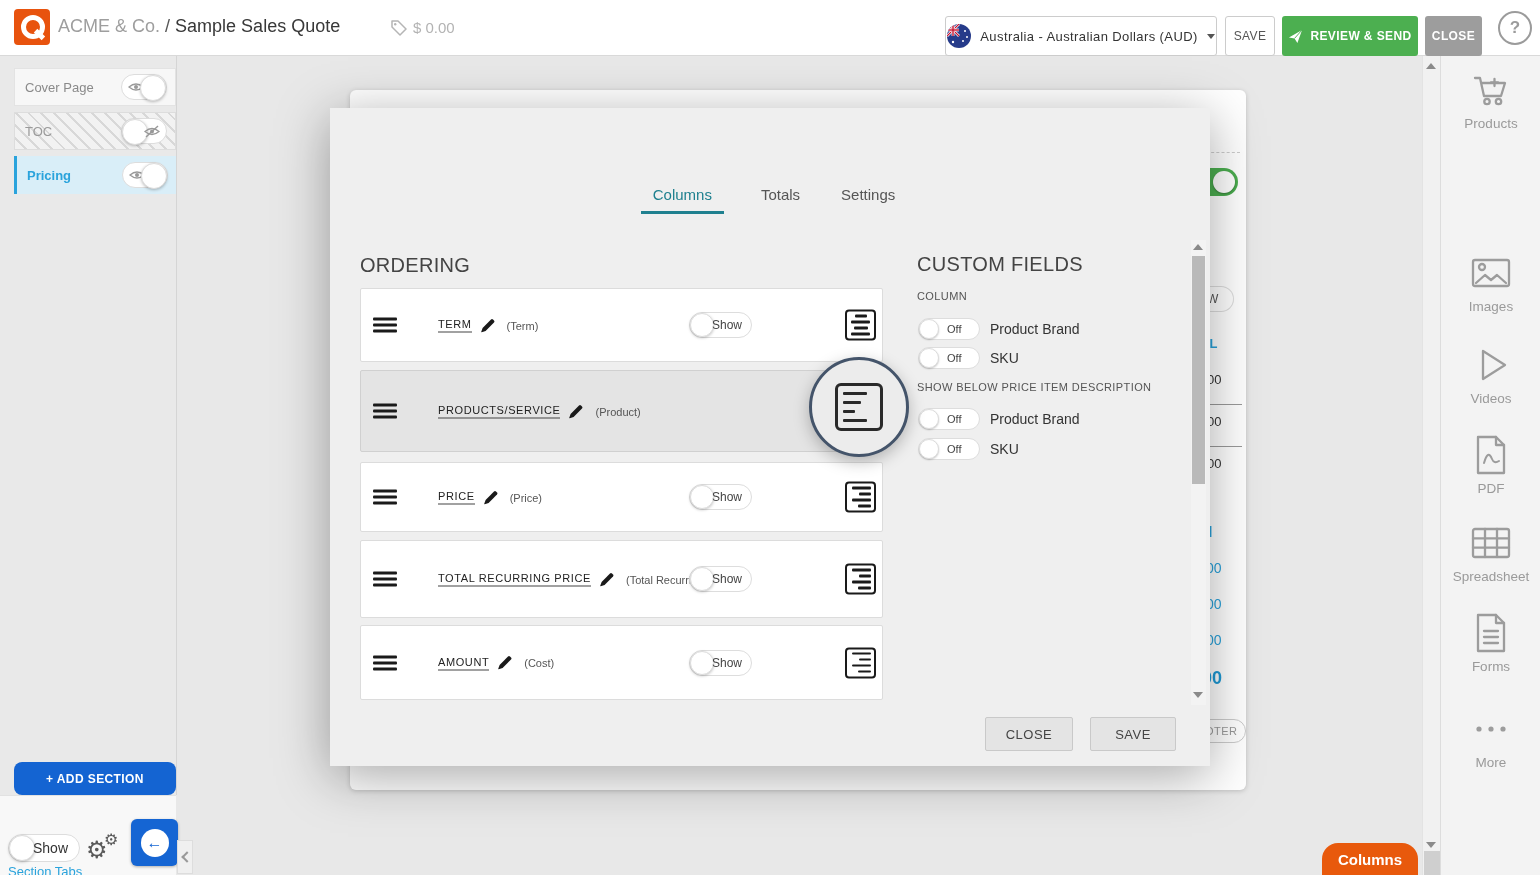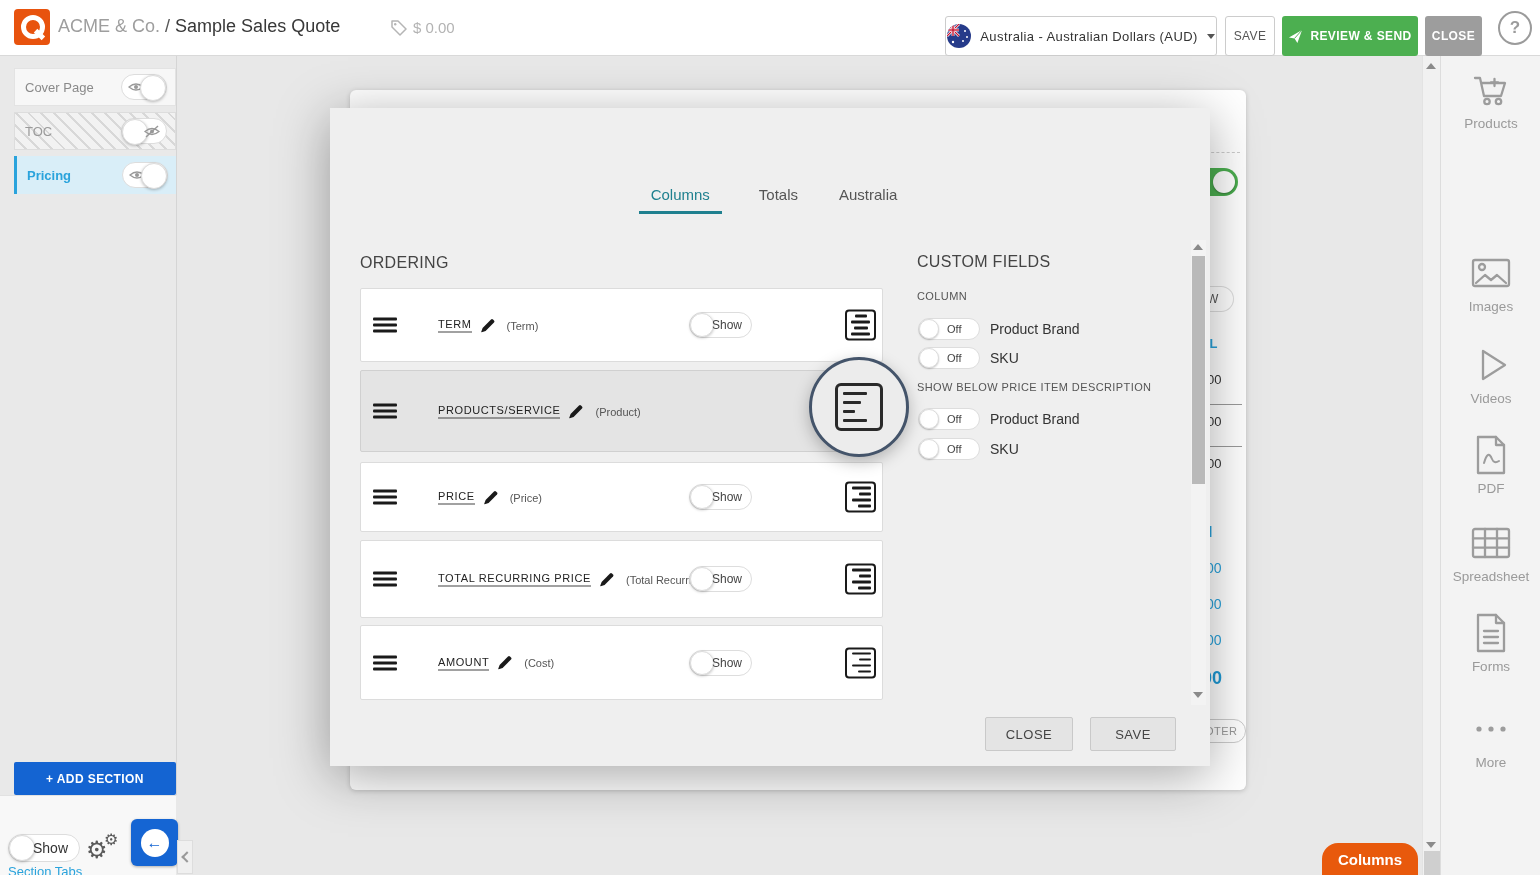--- a/index.html
+++ b/index.html
@@ -24,21 +24,21 @@
 
   
   #leftpanel{left:0;top:55px;width:176px;height:740px;background:#e9e9e9;border-right:1px solid #d5d5d5;z-index:20;}
   .sec-item{position:absolute;left:14px;width:162px;height:38px;display:flex;align-items:center;box-sizing:border-box;cursor:pointer;}
   .sec-label{font-size:13px;padding-left:10px;flex:1;}
   .vtoggle{position:relative;width:46px;height:26px;background:#fff;border:1px solid #ddd;border-radius:13px;margin-right:8px;box-sizing:border-box;cursor:pointer;flex:none;}
   .vtoggle .knob{position:absolute;top:0px;width:24px;height:24px;background:#fff;border:1px solid #dcdcdc;border-radius:50%;box-shadow:0 1px 3px rgba(0,0,0,.25);}
   .knob-right{right:0px;} .knob-left{left:0px;}
   .vtoggle .ic{position:absolute;top:6px;}
   .ic-left{left:6px;} .ic-right{right:6px;}
-  #addsection{left:14px;top:707px;width:162px;height:33px;background:#1464d2;color:#fff;font-weight:bold;font-size:12px;letter-spacing:.4px;display:flex;align-items:center;justify-content:center;border-radius:2px;cursor:pointer;}
+  #addsection{left:14px;top:707px;width:162px;height:33px;background:#1464d2;color:#fff;font-weight:bold;font-size:12px;letter-spacing:.4px;display:flex;align-items:center;justify-content:center;border-radius:8px;cursor:pointer;}
   #panel-bottom{left:0;top:740px;width:176px;height:80px;background:#f8f8f8;border-top:1px solid #e2e2e2;}
   #showpill{left:8px;top:38px;width:72px;height:28px;background:#fff;border:1px solid #ddd;border-radius:14px;box-sizing:border-box;cursor:pointer;}
   #showpill .knob{position:absolute;left:0;top:0;width:26px;height:26px;background:#fff;border:1px solid #dcdcdc;border-radius:50%;box-shadow:0 1px 3px rgba(0,0,0,.25);box-sizing:border-box;}
   #showpill .lbl{position:absolute;right:11px;top:5px;font-size:14px;color:#333;}
   #gears{left:86px;top:40px;color:#5a5a5a;cursor:pointer;}
   #gears .g1{font-size:24px;} #gears .g2{font-size:16px;position:absolute;left:18px;top:-6px;}
   #backbtn{left:131px;top:23px;width:47px;height:47px;background:#1565d3;border-radius:6px;display:flex;align-items:center;justify-content:center;cursor:pointer;box-shadow:0 1px 3px rgba(0,0,0,.3);}
   #backbtn .circ{width:28px;height:28px;background:#fff;border-radius:50%;display:flex;align-items:center;justify-content:center;color:#1565d3;font-size:16px;font-weight:bold;}
   #sectiontabs{left:8px;top:68px;font-size:13px;color:#2aa3dc;cursor:pointer;}
   #collapse-handle{left:177px;top:840px;width:14px;height:32px;background:#f0f0f0;border:1px solid #ddd;z-index:21;display:flex;align-items:center;justify-content:center;cursor:pointer;}
@@ -63,21 +63,21 @@
 
   
   #modal{left:330px;top:108px;width:880px;height:658px;background:#efefef;box-shadow:0 10px 50px rgba(0,0,0,.35);z-index:10;}
   #modal-header{left:0;top:0;width:880px;height:52px;background:#fff;border-bottom:1px solid #e6e6e6;}
   #modal-title{position:absolute;left:13px;top:14px;font-size:20px;color:#4a4a4a;}
   #modal-x{position:absolute;right:13px;top:11px;width:29px;height:29px;border:1.5px solid #ccc;border-radius:50%;cursor:pointer;box-sizing:border-box;}
   #tabsrow{left:0;top:78px;width:880px;display:flex;justify-content:center;gap:33px;}
   .tab{font-size:15px;color:#555;padding:0 4px 9px 4px;cursor:pointer;}
   .tab.active{color:#1f808f;border-bottom:3px solid #1f808f;padding:0 12px 8px 12px;}
 
-  .mheading{font-size:16px;color:#444;letter-spacing:.3px;}
+  .mheading{font-size:20px;color:#444;letter-spacing:.3px;}
   .order-row{position:absolute;left:30px;width:523px;background:#fff;border:1px solid #dcdcdc;border-radius:2px;box-sizing:border-box;cursor:grab;}
   .order-row.hl{background:#e4e4e4;border-color:#d0d0d0;}
   .drag{position:absolute;left:12px;top:50%;transform:translateY(-50%);width:24px;cursor:grab;}
   .drag div{height:3px;background:#1a1a1a;border-radius:1px;margin:3px 0;}
   .collabel{position:absolute;left:77px;top:50%;transform:translateY(-50%);display:flex;align-items:center;gap:9px;white-space:nowrap;}
   .colname{font-size:11px;color:#222;letter-spacing:.6px;border-bottom:1px solid #444;padding-bottom:2px;cursor:pointer;}
   .orig{font-size:11px;color:#555;margin-left:3px;}
   .showpill{position:absolute;right:130px;top:50%;transform:translateY(-50%);width:63px;height:26px;background:#fff;border:1px solid #ddd;border-radius:13px;box-sizing:border-box;cursor:pointer;}
   .showpill .knob{position:absolute;left:0;top:0;width:24px;height:24px;background:#fff;border:1px solid #dcdcdc;border-radius:50%;box-shadow:0 1px 3px rgba(0,0,0,.22);box-sizing:border-box;}
   .showpill .lbl{position:absolute;right:9px;top:5px;font-size:12px;color:#444;}
@@ -240,21 +240,21 @@
   <div class="frag blue" style="left:1206px;top:596px;font-size:14px;">00</div>
   <div class="frag blue" style="left:1206px;top:632px;font-size:14px;">00</div>
   <div class="frag" style="left:1202px;top:668px;font-size:18px;font-weight:bold;color:#1e9ad6;">00</div>
   <div class="frag" style="left:1200px;top:719px;width:46px;height:24px;background:#fff;border:1px solid #ccc;border-radius:0 12px 12px 0;font-size:11px;color:#999;letter-spacing:.5px;padding:5px 0 0 4px;box-sizing:border-box;">OTER</div>
 
   <div id="modal" class="abs">
 
     <div id="tabsrow" class="abs">
       <span class="tab active">Columns</span>
       <span class="tab">Totals</span>
-      <span class="tab">Australia</span>
+      <span class="tab">Settings</span>
     </div>
 
     <div class="abs mheading" style="left:30px;top:146px;">ORDERING</div>
 
     <div class="order-row" style="top:180px;height:74px;">
       <span class="drag">
           <div></div>
           <div></div>
           <div></div>
         </span>

